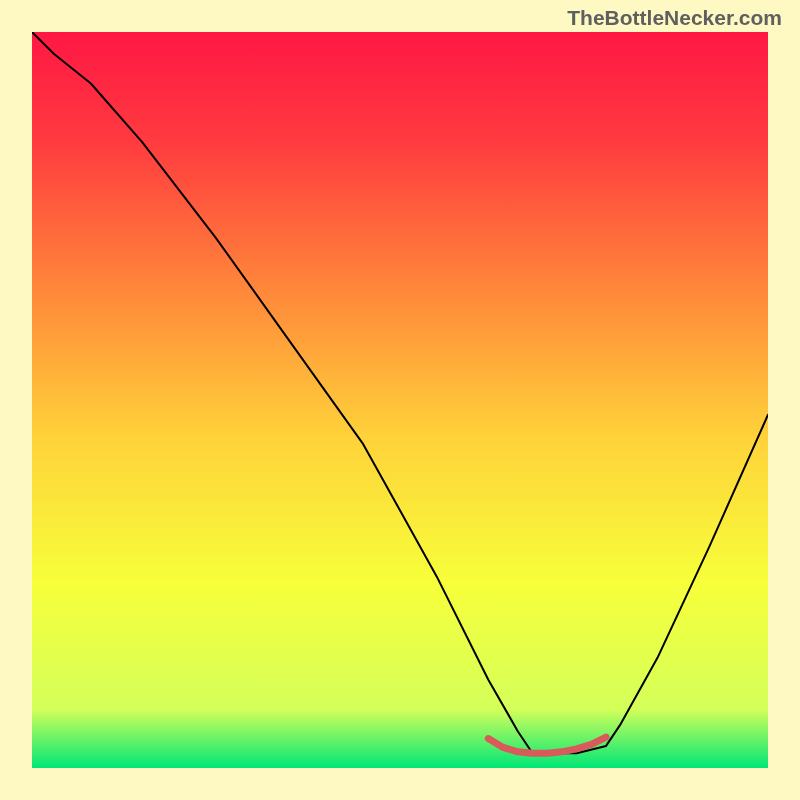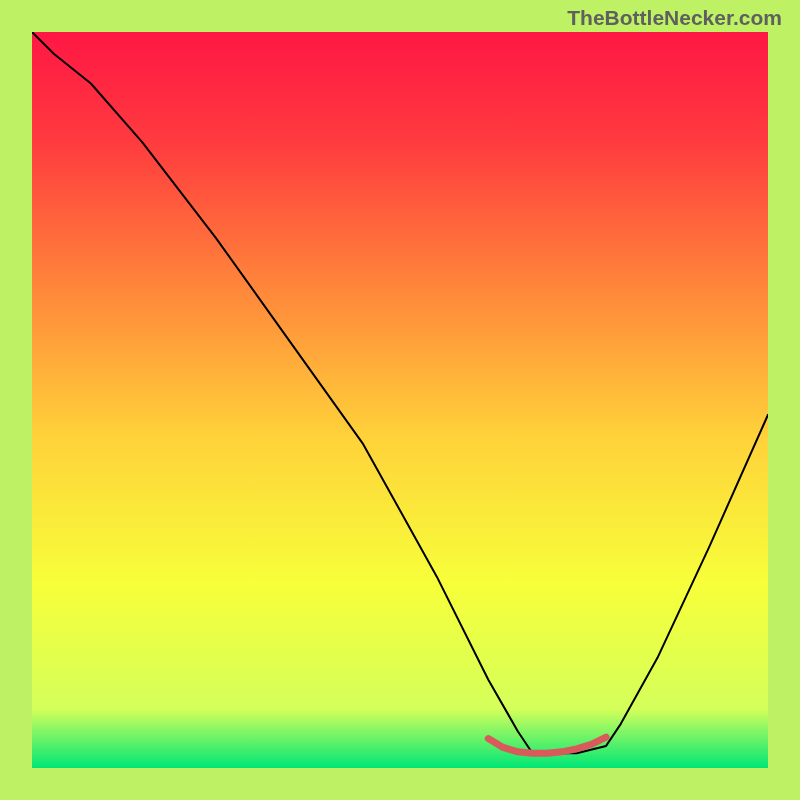--- a/index.html
+++ b/index.html
@@ -8,21 +8,21 @@
     background: #000;
     width: 800px;
     height: 800px;
     overflow: hidden;
     font-family: Arial, sans-serif;
   }
   .container {
     position: relative;
     width: 800px;
     height: 800px;
-    background: #bef264;
+    background: #fef9c3;
   }
   .watermark {
     position: absolute;
     top: 6px;
     right: 18px;
     color: #5f5f5f;
     font-size: 21px;
     font-weight: bold;
     z-index: 10;
   }

